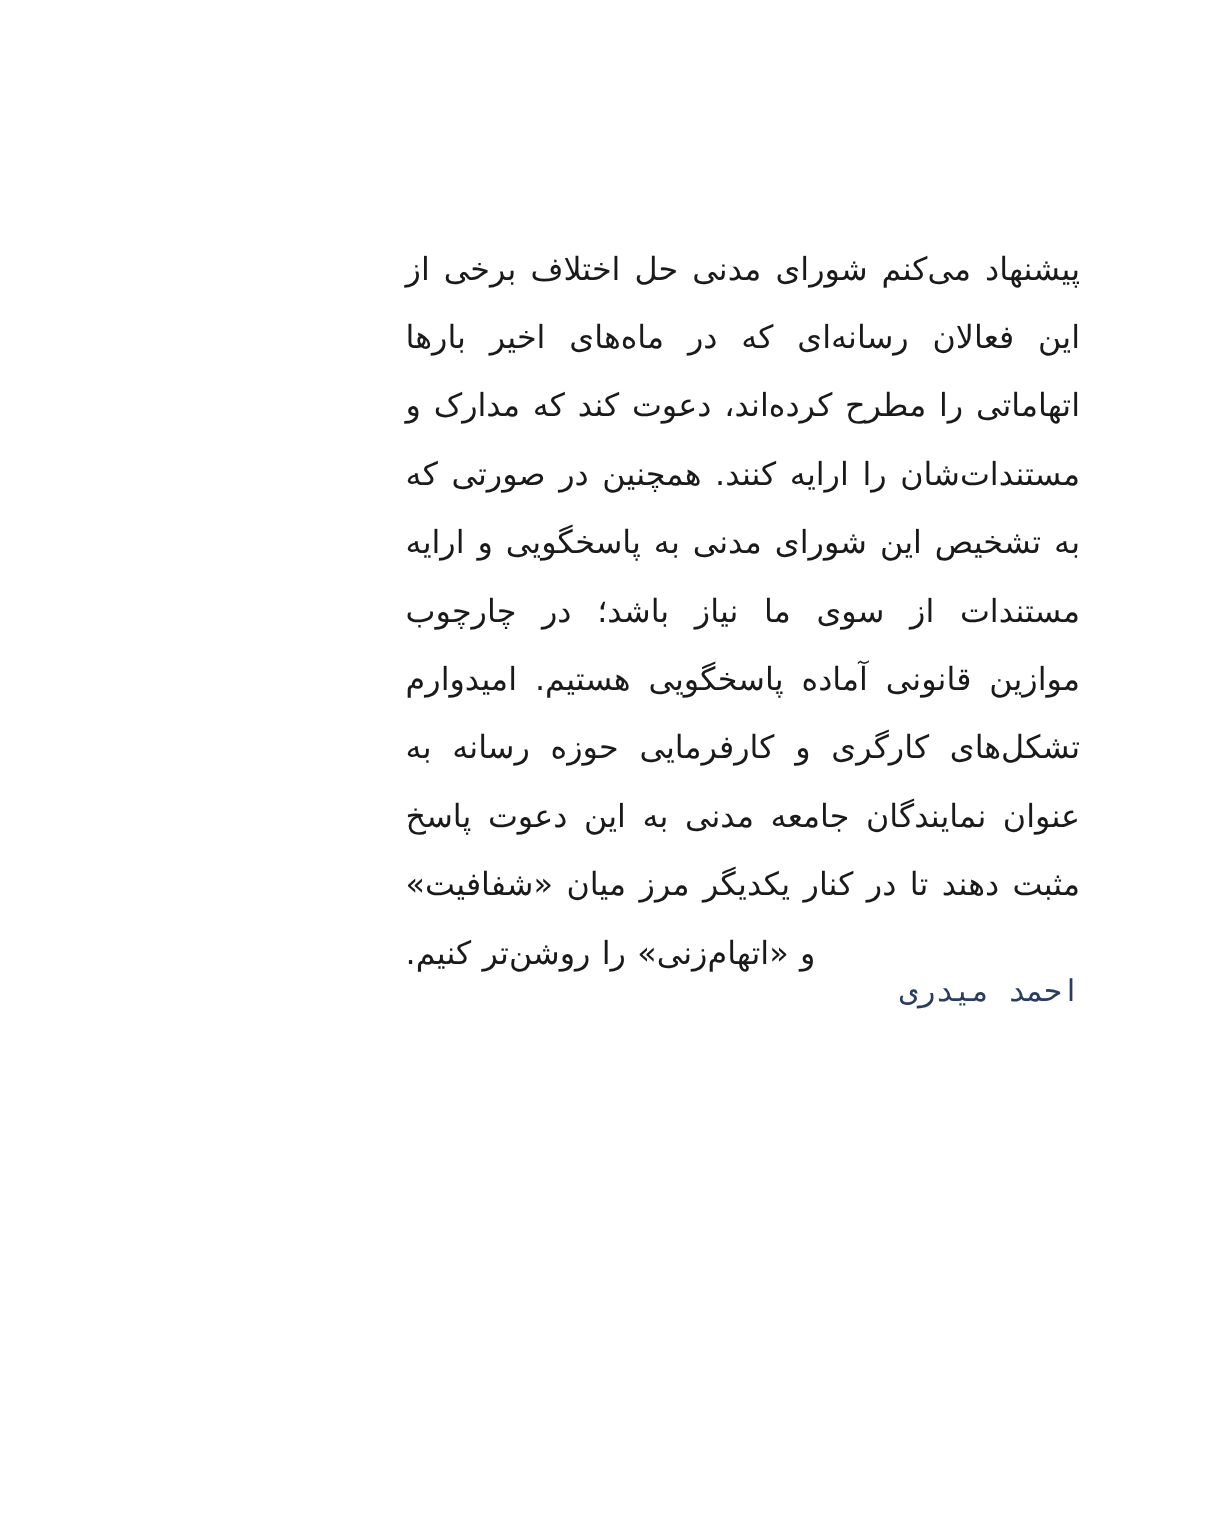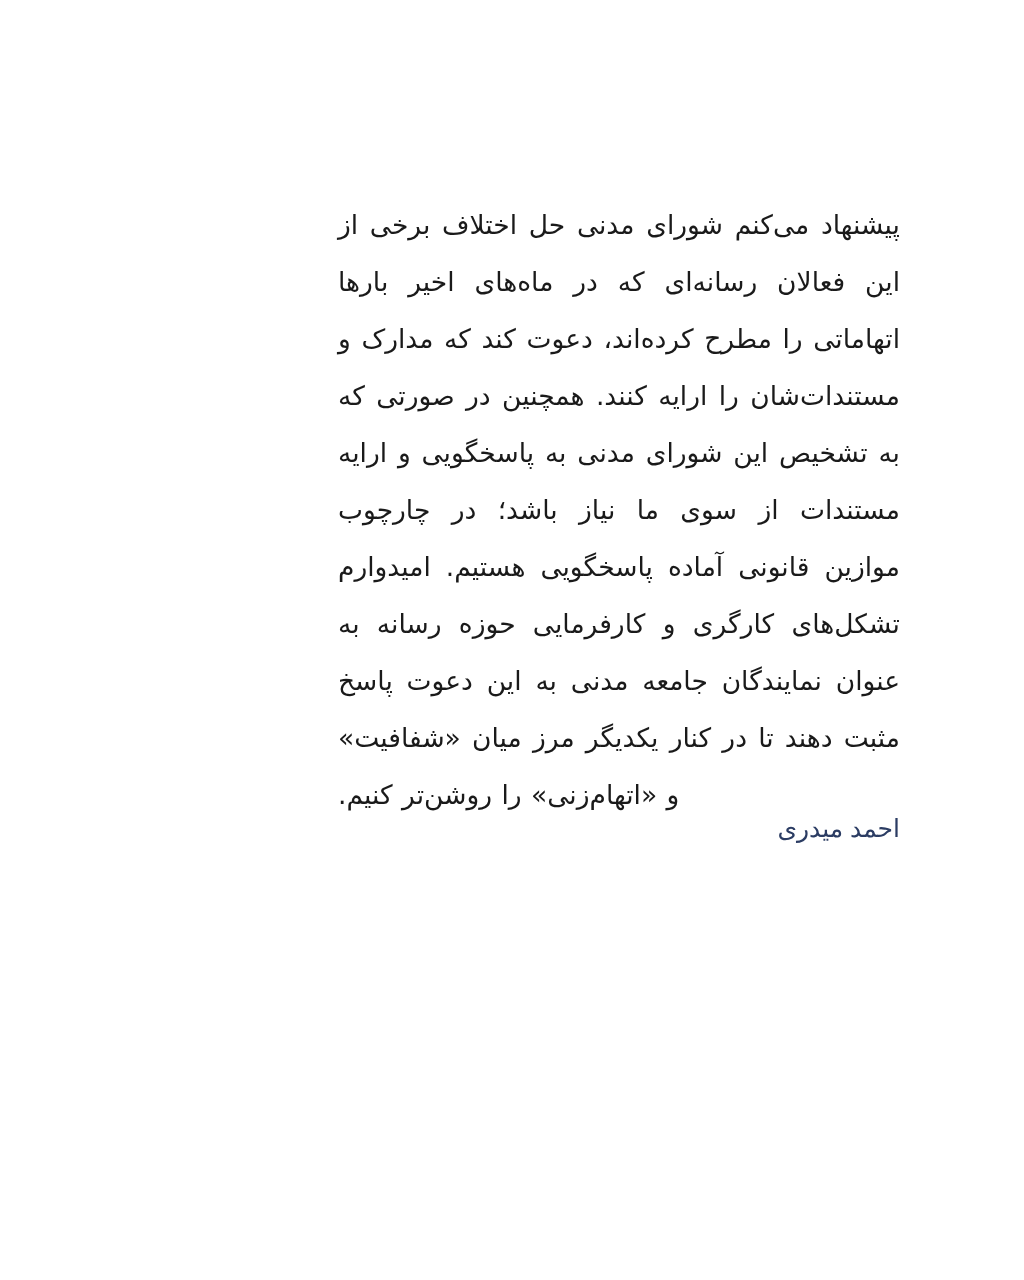--- a/index.html
+++ b/index.html
@@ -43,21 +43,21 @@
     color: #1a1a1a;
     letter-spacing: 0px;
     word-spacing: 1px;
     margin: 0;
     font-weight: 400;
   }
 
   .signature-body {
     direction: rtl;
     text-align: center;
-    font-family: Liberation Sans, sans-serif;
+    font-family: Liberation Mono, monospace;
     font-size: 25px;
     line-height: 34px;
     color: #2b3c63;
     margin: 0;
     position: absolute;
     right: 0;
     top: 615px;
     font-weight: 400;
   }
 

